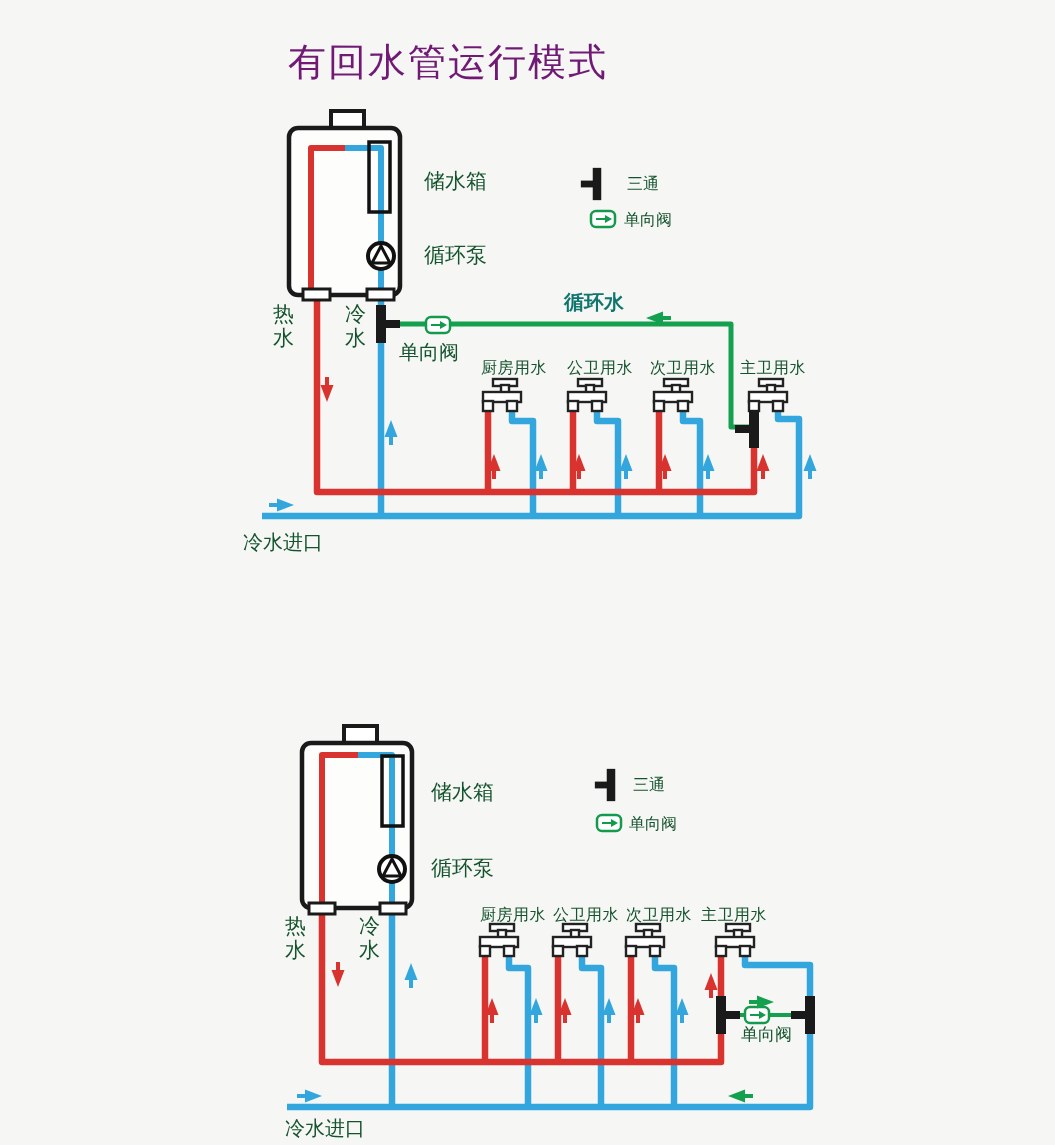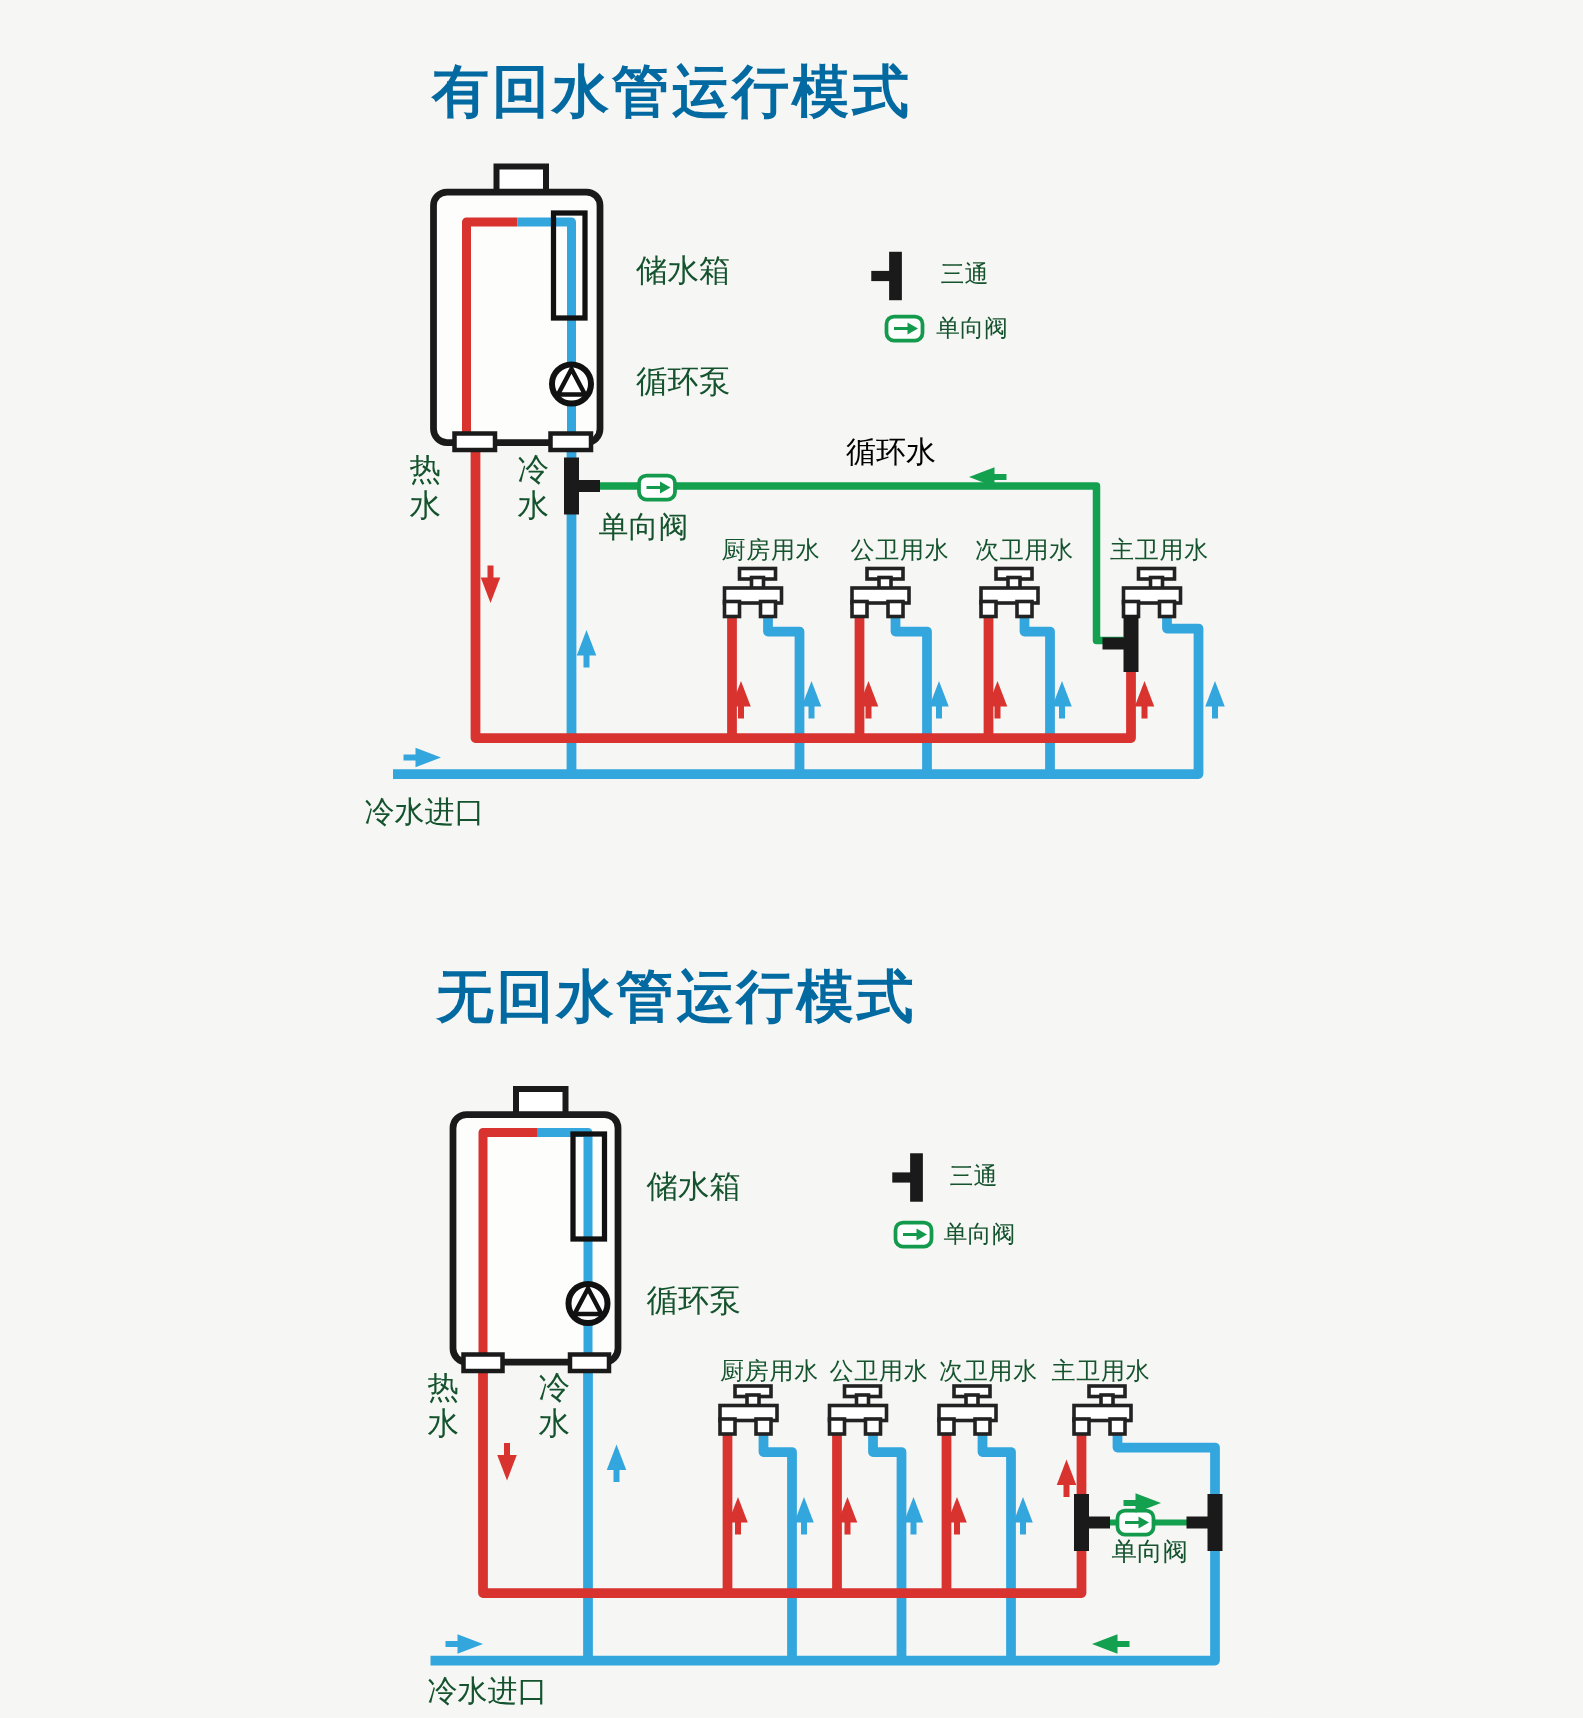--- a/index.html
+++ b/index.html
@@ -12,38 +12,38 @@
   }
   .canvas svg{position:absolute;left:0;top:0;}
   .lbl{
     position:absolute;
     color:#14532d;
     white-space:nowrap;
     line-height:1.1;
   }
   .title{
     font-size:38px;
-    font-weight:bold;
-    color:#0369a1;
+    font-weight:normal;
+    color:#701a75;
     letter-spacing:2px;
   }
   .l21{font-size:21px;}
   .l20{font-size:20px;}
   .l17{font-size:17px;}
   .l16{font-size:16px;}
   .l15{font-size:16px;letter-spacing:0.5px;}
   .vert{
     width:26px;
     font-size:21px;
     line-height:1.15;
     text-align:right;
     word-break:break-all;
     white-space:normal;
   }
-  .green{color:#000000;font-weight:normal;}
+  .green{color:#0f766e;font-weight:bold;}
 </style>
 </head>
 <body>
 
 <div class="canvas">
 
 <svg width="1055" height="1145" viewBox="0 0 1055 1145">
   <defs>
 
     <g id="arrow-up">
@@ -198,21 +198,20 @@
 <span class="lbl vert" style="left:268px;top:302px;">热水</span>
 <span class="lbl vert" style="left:340px;top:302px;">冷水</span>
 <span class="lbl l20" style="left:399px;top:341px;">单向阀</span>
 <span class="lbl l20 green" style="left:564px;top:291px;">循环水</span>
 <span class="lbl l15" style="left:481px;top:359px;">厨房用水</span>
 <span class="lbl l15" style="left:567px;top:359px;">公卫用水</span>
 <span class="lbl l15" style="left:650px;top:359px;">次卫用水</span>
 <span class="lbl l15" style="left:740px;top:359px;">主卫用水</span>
 <span class="lbl l20" style="left:243px;top:531px;">冷水进口</span>
 
-<span class="lbl title" style="left:291px;top:645px;">无回水管运行模式</span>
 <span class="lbl l21" style="left:431px;top:780px;">储水箱</span>
 <span class="lbl l21" style="left:431px;top:856px;">循环泵</span>
 <span class="lbl l16" style="left:633px;top:776px;">三通</span>
 <span class="lbl l16" style="left:629px;top:815px;">单向阀</span>
 <span class="lbl vert" style="left:280px;top:914px;">热水</span>
 <span class="lbl vert" style="left:354px;top:914px;">冷水</span>
 <span class="lbl l15" style="left:480px;top:906px;">厨房用水</span>
 <span class="lbl l15" style="left:553px;top:906px;">公卫用水</span>
 <span class="lbl l15" style="left:626px;top:906px;">次卫用水</span>
 <span class="lbl l15" style="left:701px;top:906px;">主卫用水</span>

